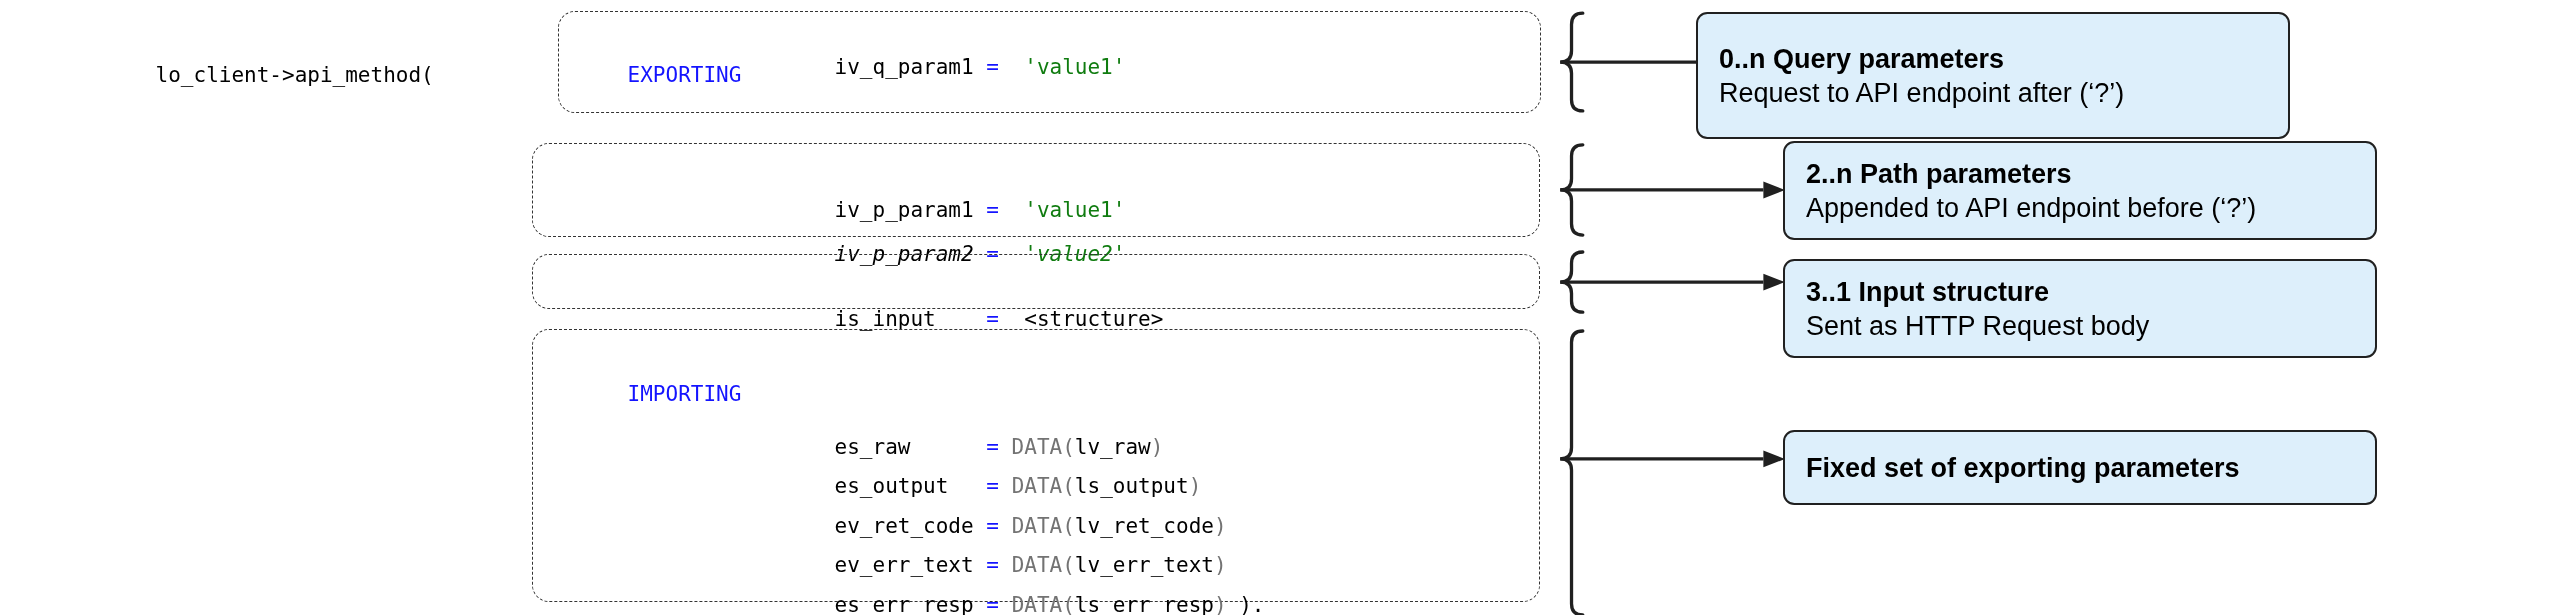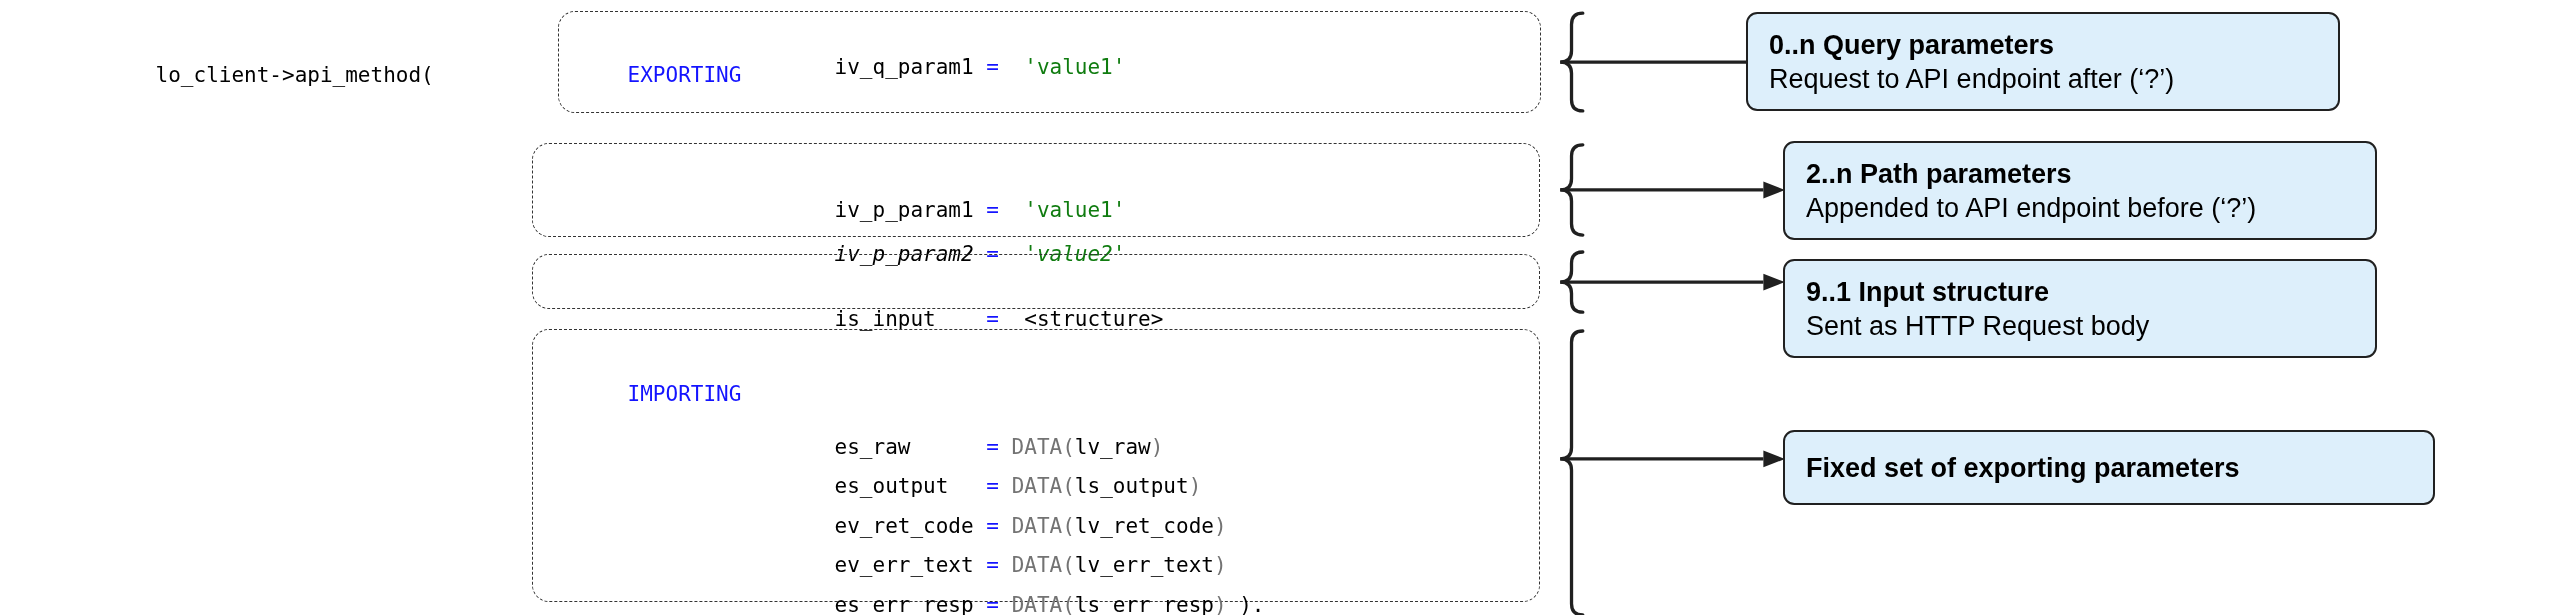--- a/index.html
+++ b/index.html
@@ -162,33 +162,33 @@
       <polygon points="1875,291 1898,300 1875,309" fill="#202020"></polygon>
     </g>
 
     <g>
       <path d="M1683 352 q-12 0 -12 12 L1671 476 q0 12 -12 12 q12 0 12 12 L1671 642 q0 12 12 12" fill="none" stroke="#202020" stroke-width="3.5" stroke-linecap="round"></path>
       <line x1="1659" y1="488" x2="1875" y2="488" stroke="#202020" stroke-width="3.5"></line>
       <polygon points="1875,479 1898,488 1875,497" fill="#202020"></polygon>
     </g>
   </svg>
 
-  <div class="callout" style="left:1746px; top:12.2px; width:594px; height:99px;">
+  <div class="callout" style="left:1696px; top:12.2px; width:594px; height:127px;">
     <div class="title">0..n Query parameters</div>
     <div class="sub">Request to API endpoint after (‘?’)</div>
   </div>
 
   <div class="callout" style="left:1783px; top:141px; width:594px; height:99px;">
     <div class="title">2..n Path parameters</div>
     <div class="sub">Appended to API endpoint before (‘?’)</div>
   </div>
 
   <div class="callout" style="left:1783px; top:259px; width:594px; height:99px;">
-    <div class="title">9..1 Input structure</div>
+    <div class="title">3..1 Input structure</div>
     <div class="sub">Sent as HTTP Request body</div>
   </div>
 
-  <div class="callout single" style="left:1783px; top:430px; width:652px; height:75px;">
+  <div class="callout single" style="left:1783px; top:430px; width:594px; height:75px;">
     <div class="title">Fixed set of exporting parameters</div>
   </div>
 
 </div>
 
 
 </body></html>

